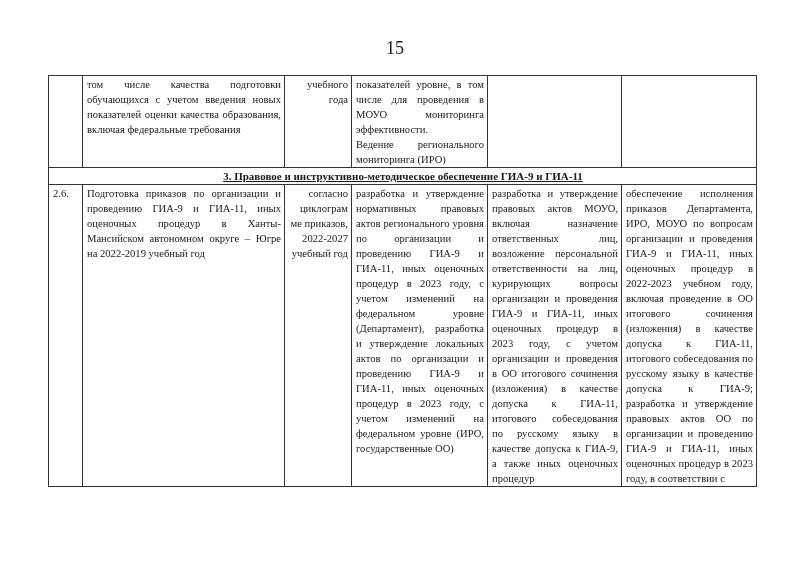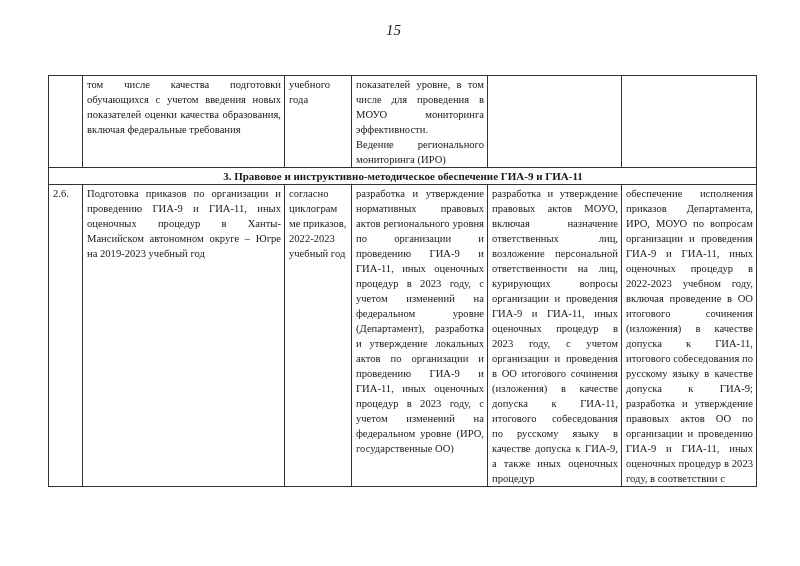--- a/index.html
+++ b/index.html
@@ -1,24 +1,24 @@
 <!DOCTYPE html>
 <html><head>
 <meta charset="utf-8">
 <style>
   html, body { margin:0; padding:0; background:#ffffff; }
   body { width:800px; height:566px; position:relative; overflow:hidden;
          font-family:"Liberation Serif", "DejaVu Serif", serif; color:#1a1a1a; }
-  .page-number { position:absolute; top:22px; left:386px; font-size:15px;font-style:italic; }
+  .page-number { position:absolute; top:38px; left:386px; font-size:18px; }
   table.doc { position:absolute; left:48px; top:75px; border-collapse:collapse;
               table-layout:fixed; width:708px; font-size:10.6px; line-height:15px; }
   table.doc td { border:1.3px solid #333; vertical-align:top; padding:1px 3px 0 4px; }
   .just { text-align:justify; text-align-last:left; }
-  .center { text-align:left; }
-  .section-row td { text-align:center; font-weight:bold; font-size:11px; padding:1px 3px; height:14px; }
+  .center { text-align:right; }
+  .section-row td { text-align:center; font-weight:bold; font-size:11px; padding:1px 3px; height:14px;text-decoration:underline; }
   .pre { white-space:pre-line; }
 </style>
 </head>
 <body>
 
 <div class="page-number">15</div>
 
 <table class="doc">
   <colgroup>
     <col style="width:34px">
@@ -36,20 +36,20 @@
     <td class="just pre">показателей уровне, в том числе для проведения в МОУО мониторинга эффективности.
 Ведение регионального мониторинга (ИРО)</td>
     <td></td>
     <td></td>
   </tr>
   <tr class="section-row">
     <td colspan="6">3. Правовое и инструктивно-методическое обеспечение ГИА-9 и ГИА-11</td>
   </tr>
   <tr>
     <td>2.6.</td>
-    <td class="just">Подготовка приказов по организации и проведению ГИА-9 и ГИА-11, иных оценочных процедур в Ханты-Мансийском автономном округе – Югре на 2019-2023 учебный год</td>
-    <td class="center">согласно циклограм ме приказов, 2022-2023 учебный год</td>
+    <td class="just">Подготовка приказов по организации и проведению ГИА-9 и ГИА-11, иных оценочных процедур в Ханты-Мансийском автономном округе – Югре на 2022-2019 учебный год</td>
+    <td class="center">согласно циклограм ме приказов, 2022-2027 учебный год</td>
     <td class="just">разработка и утверждение нормативных правовых актов регионального уровня по организации и проведению ГИА-9 и ГИА-11, иных оценочных процедур в 2023 году, с учетом изменений на федеральном уровне (Департамент), разработка и утверждение локальных актов по организации и проведению ГИА-9 и ГИА-11, иных оценочных процедур в 2023 году, с учетом изменений на федеральном уровне (ИРО, государственные ОО)</td>
     <td class="just">разработка и утверждение правовых актов МОУО, включая назначение ответственных лиц, возложение персональной ответственности на лиц, курирующих вопросы организации и проведения ГИА-9 и ГИА-11, иных оценочных процедур в 2023 году, с учетом организации и проведения в ОО итогового сочинения (изложения) в качестве допуска к ГИА-11, итогового собеседования по русскому языку в качестве допуска к ГИА-9, а также иных оценочных процедур</td>
     <td class="just">обеспечение исполнения приказов Департамента, ИРО, МОУО по вопросам организации и проведения ГИА-9 и ГИА-11, иных оценочных процедур в 2022-2023 учебном году, включая проведение в ОО итогового сочинения (изложения) в качестве допуска к ГИА-11, итогового собеседования по русскому языку в качестве допуска к ГИА-9; разработка и утверждение правовых актов ОО по организации и проведению ГИА-9 и ГИА-11, иных оценочных процедур в 2023 году, в соответствии с</td>
   </tr>
 </tbody>
   </table>
 
 </body></html>

